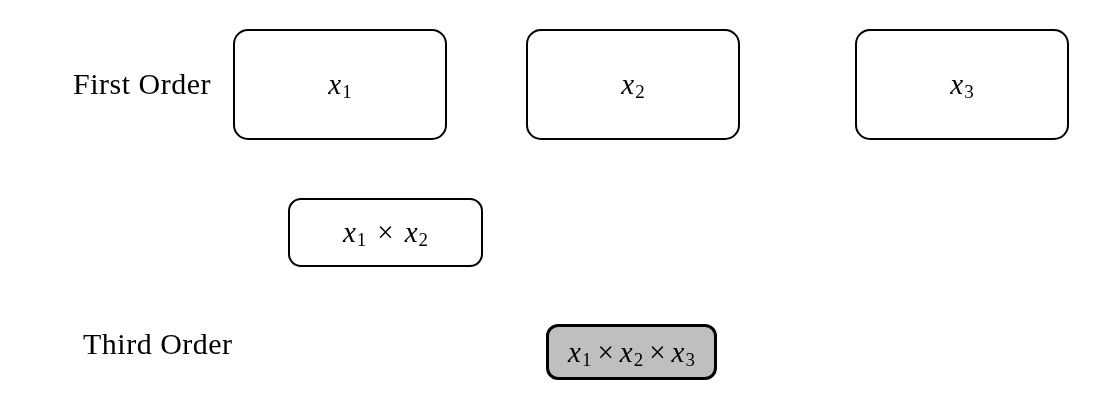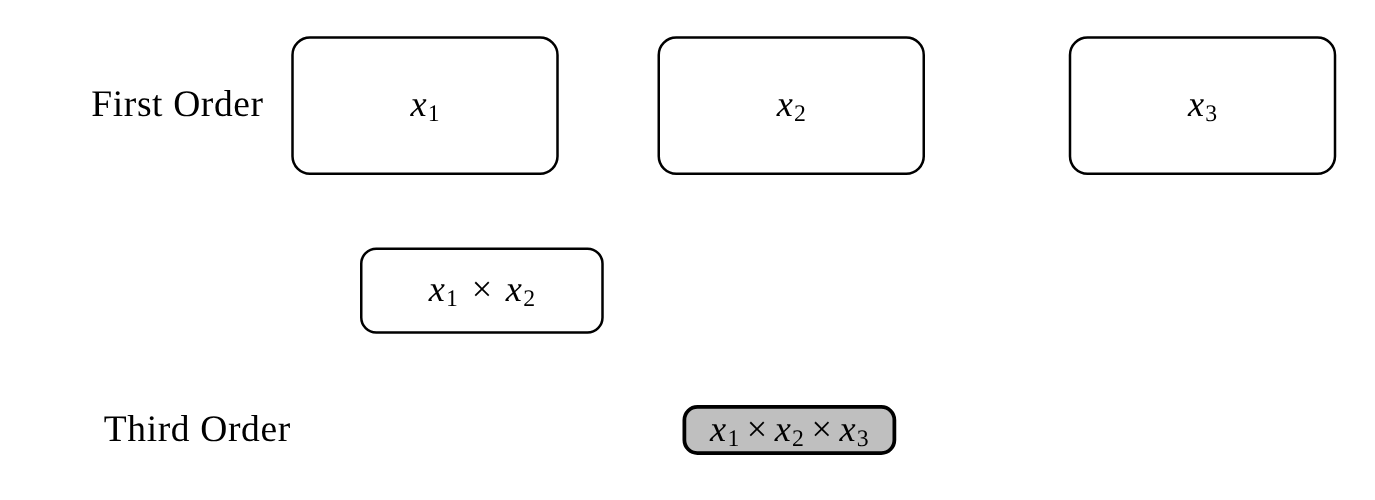--- a/index.html
+++ b/index.html
@@ -25,21 +25,21 @@
     box-sizing: border-box;
     border: 2px solid var(--box-border, #000000);
     border-radius: 15px;
     background: #ffffff;
     display: flex;
     align-items: center;
     justify-content: center;
   }
   .r1 { top: 29px;  width: 214px; height: 111px; }
   .r2 { top: 198px; width: 195px; height: 69px; border-width: 2.5px; border-radius: 13px; }
-  .r3 { top: 324px; width: 171px; height: 40px; border-width: 3px;  border-radius: 12px;
+  .r3 { top: 324px; width: 171px; height: 56px; border-width: 3px;  border-radius: 12px;
         background: var(--highlight-fill, #bfbfbf); }
   .math { font-size: 29px; white-space: nowrap; line-height: 1; }
   .var { font-style: italic; }
   .math sub {
     font-size: 19px;
     font-style: normal;
     line-height: 0;
     vertical-align: -4px;
     margin-left: 1px;
   }

